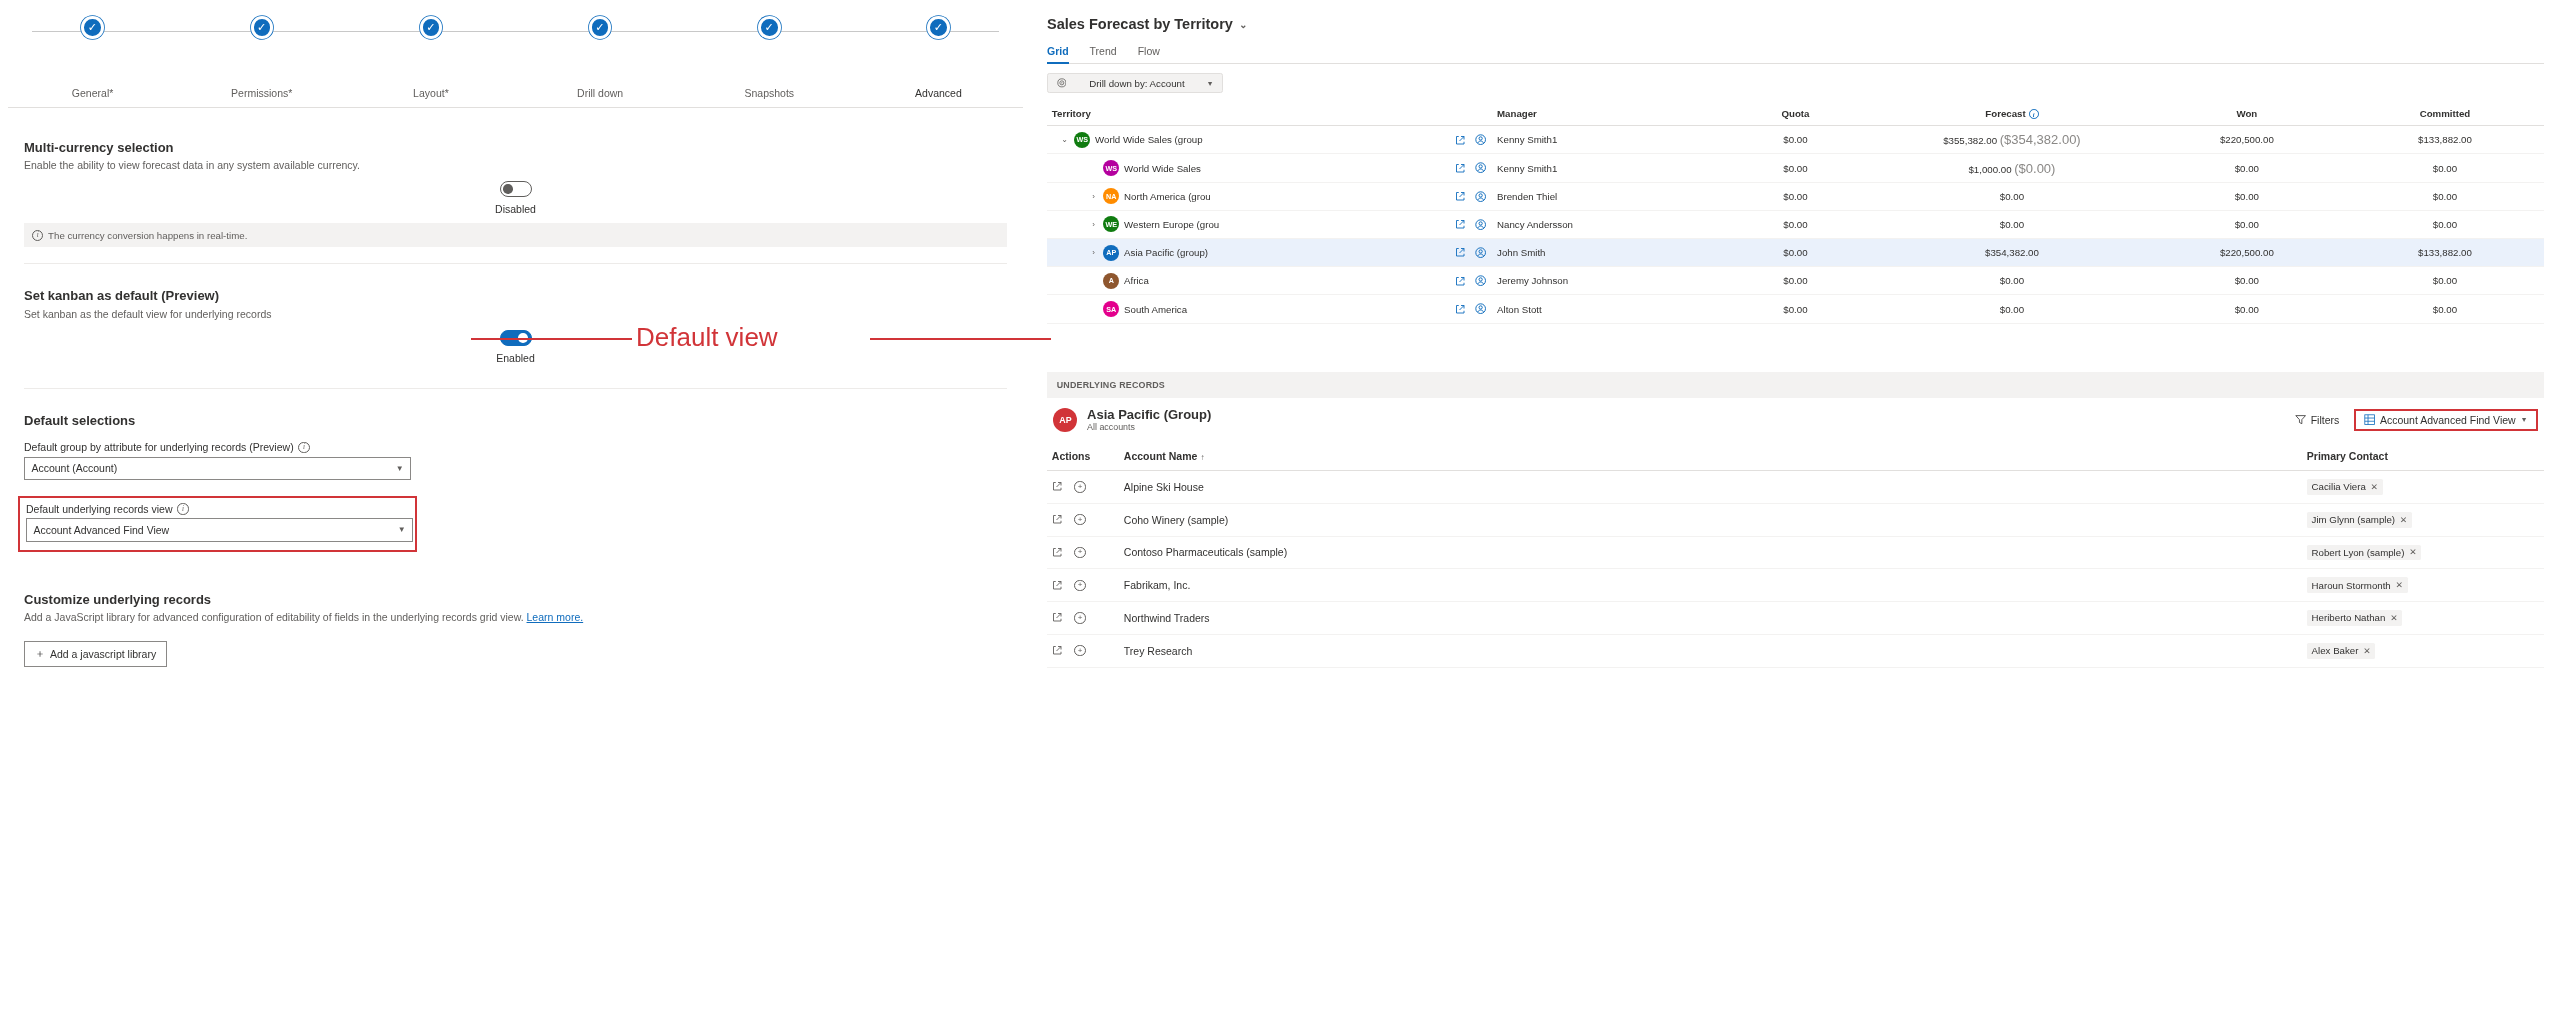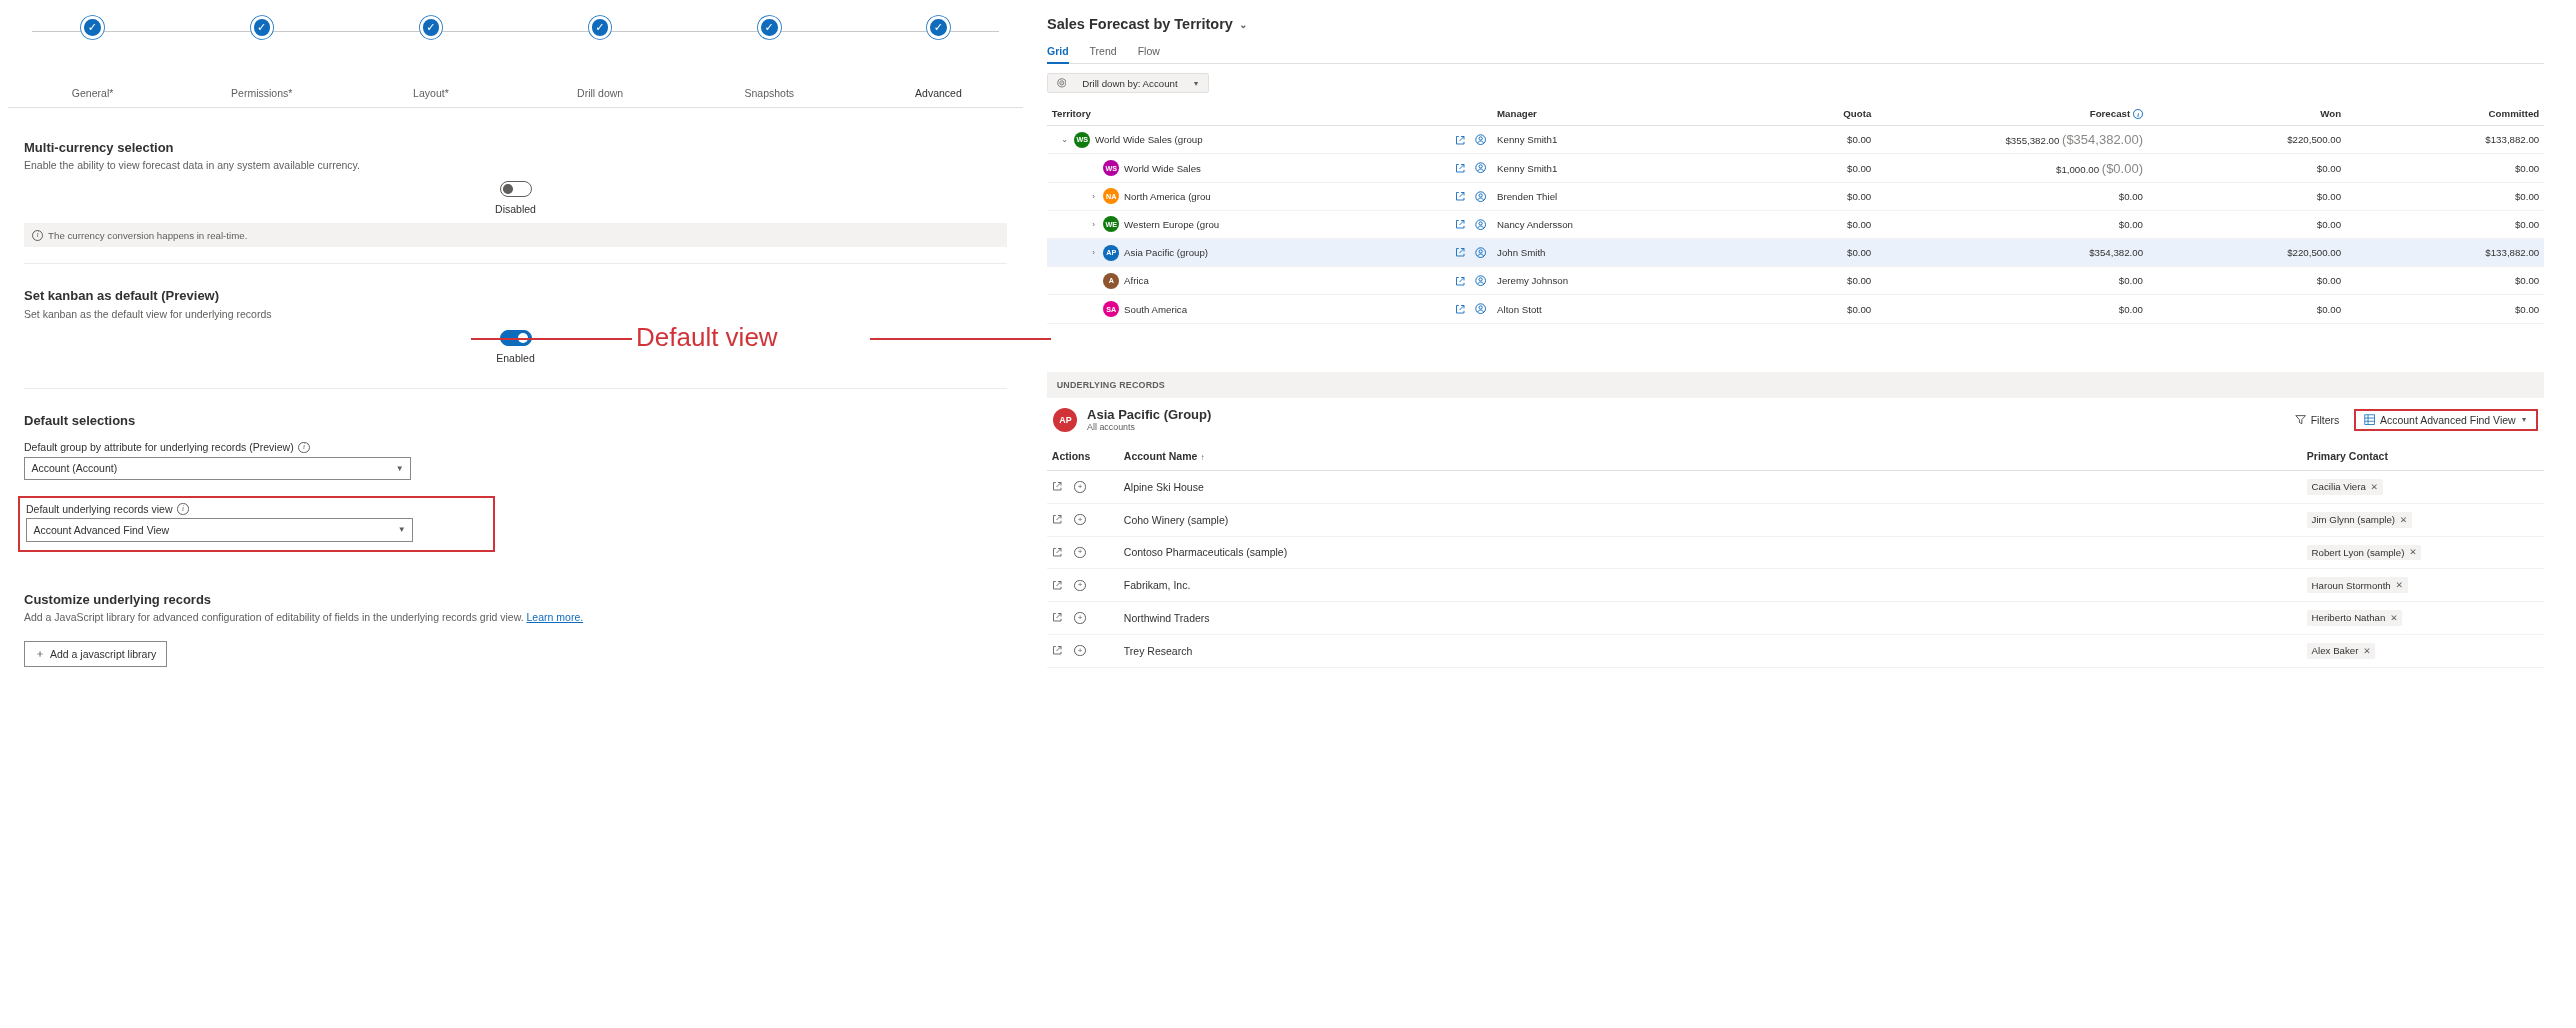--- a/index.html
+++ b/index.html
@@ -32,42 +32,42 @@
   .toggle { display:flex; align-items:center; gap:6.4px; margin-bottom:8px;flex-direction:column;}
   .toggle-slider { width:32px; height:16px; border-radius:8px; background:#fff; border:0.8px solid #605e5c; position:relative;}
   .toggle-slider::after { content:""; width:9.7px; height:9.7px; border-radius:50%; background:#605e5c; position:absolute; top:2.4px; left:2.4px;}
   .toggle-slider.on { background:#0f6cbd; border-color:#0f6cbd;}
   .toggle-slider.on::after { background:#fff; left:auto; right:2.4px;}
   .info-banner { background:#f3f2f1; padding:6.4px 8px; font-size:9.7px; color:#605e5c; display:flex; align-items:center; gap:4.8px;}
   .info-icon-small { width:11.3px; height:11.3px; border:0.8px solid #605e5c; border-radius:50%; display:inline-flex; align-items:center; justify-content:center; font-size:7.2px; color:#605e5c; font-style:italic; font-family:serif;}
   .field-label { font-size:10.5px; color:#323130; margin-bottom:3.2px; display:flex; align-items:center; gap:4.8px;}
   .dropdown { border:0.8px solid #8a8886; padding:4.8px 6.4px; width:387px; display:flex; justify-content:space-between; align-items:center; background:#fff;gap:17px;}
   .dropdown .chev { font-size:8px; color:#605e5c;}
-  .red-box { border:2.4px solid #d13438; padding:4.8px 6.4px 8px; margin-left:-6.4px; width:477px;}
+  .red-box { border:2.4px solid #d13438; padding:4.8px 6.4px 8px; margin-left:-6.4px; width:399px;}
   .red-box .field-label { margin-bottom:3.2px;}
   .link { color:#0f6cbd; text-decoration:underline; cursor:pointer;}
   .js-btn { border:0.8px solid #8a8886; padding:4.8px 9.7px; display:inline-flex; align-items:center; gap:4.8px; margin-top:8px; background:#fff;}
 
   
   .annotation { position:absolute; color:#d13438; font-size:26px; font-weight:400; pointer-events:none;}
   .anno-line { position:absolute; background:#d13438; height:1.6px; pointer-events:none;}
 
   
   .forecast-title { font-size:14.5px; font-weight:600; display:flex; align-items:center; gap:6.4px; margin-bottom:8px;}
   .tabs { display:flex; gap:21px; border-bottom:0.8px solid #e1dfdd; margin-bottom:9.7px;}
   .tab { padding:4.8px 0; font-size:10.5px; color:#605e5c; cursor:pointer;}
   .tab.active { color:#0f6cbd; font-weight:600; border-bottom:2.4px solid #0f6cbd; margin-bottom:-0.8px;}
-  .drill-btn { display:inline-flex; align-items:center; gap:15px; background:#f3f2f1; border:0.8px solid #e1dfdd; border-radius:2.4px; padding:3.2px 8px; font-size:9.7px; margin-bottom:8px;}
+  .drill-btn { display:inline-flex; align-items:center; gap:22px; background:#f3f2f1; border:0.8px solid #e1dfdd; border-radius:2.4px; padding:3.2px 8px; font-size:9.7px; margin-bottom:8px;}
   .drill-icon { width:11.3px; height:11.3px; display:inline-flex; align-items:center; justify-content:center; }
 
   
   .grid { width:100%; font-size:9.7px; border-collapse:collapse;}
   .grid th { text-align:left; font-weight:600; padding:6.4px 4.8px; border-bottom:0.8px solid #e1dfdd; color:#323130;}
   .grid td { padding:5.6px 4.8px; border-bottom:0.8px solid #f3f2f1; vertical-align:middle;}
-  .grid th.num, .grid td.num { text-align:right; }
+  .grid th.num, .grid td.num { text-align:center; }
   .grid td.num { color:#323130;}
   .grid tr.highlight td { background:#eaf1fb;}
   .territory-cell { display:flex; align-items:center; gap:4.8px;}
   .expand-chev { width:9.7px; color:#605e5c; font-size:8px; text-align:center;}
   .avatar { width:16px; height:16px; border-radius:50%; color:#fff; font-size:7.2px; font-weight:600; display:inline-flex; align-items:center; justify-content:center; flex-shrink:0;}
   .action-icons { display:flex; gap:8px; justify-content:flex-end; }
   .ic { width:13px; height:13px; display:inline-flex; align-items:center; justify-content:center; color:#0f6cbd; font-size:9.7px;}
   .forecast-sub { color:#8a8886; font-size:13px;}
   .th-info { display:inline-flex; width:9.7px; height:9.7px; border:0.8px solid #0f6cbd; border-radius:50%; align-items:center; justify-content:center; font-size:6.4px; color:#0f6cbd; margin-left:3.2px; font-style:italic; font-family:serif;}
 

